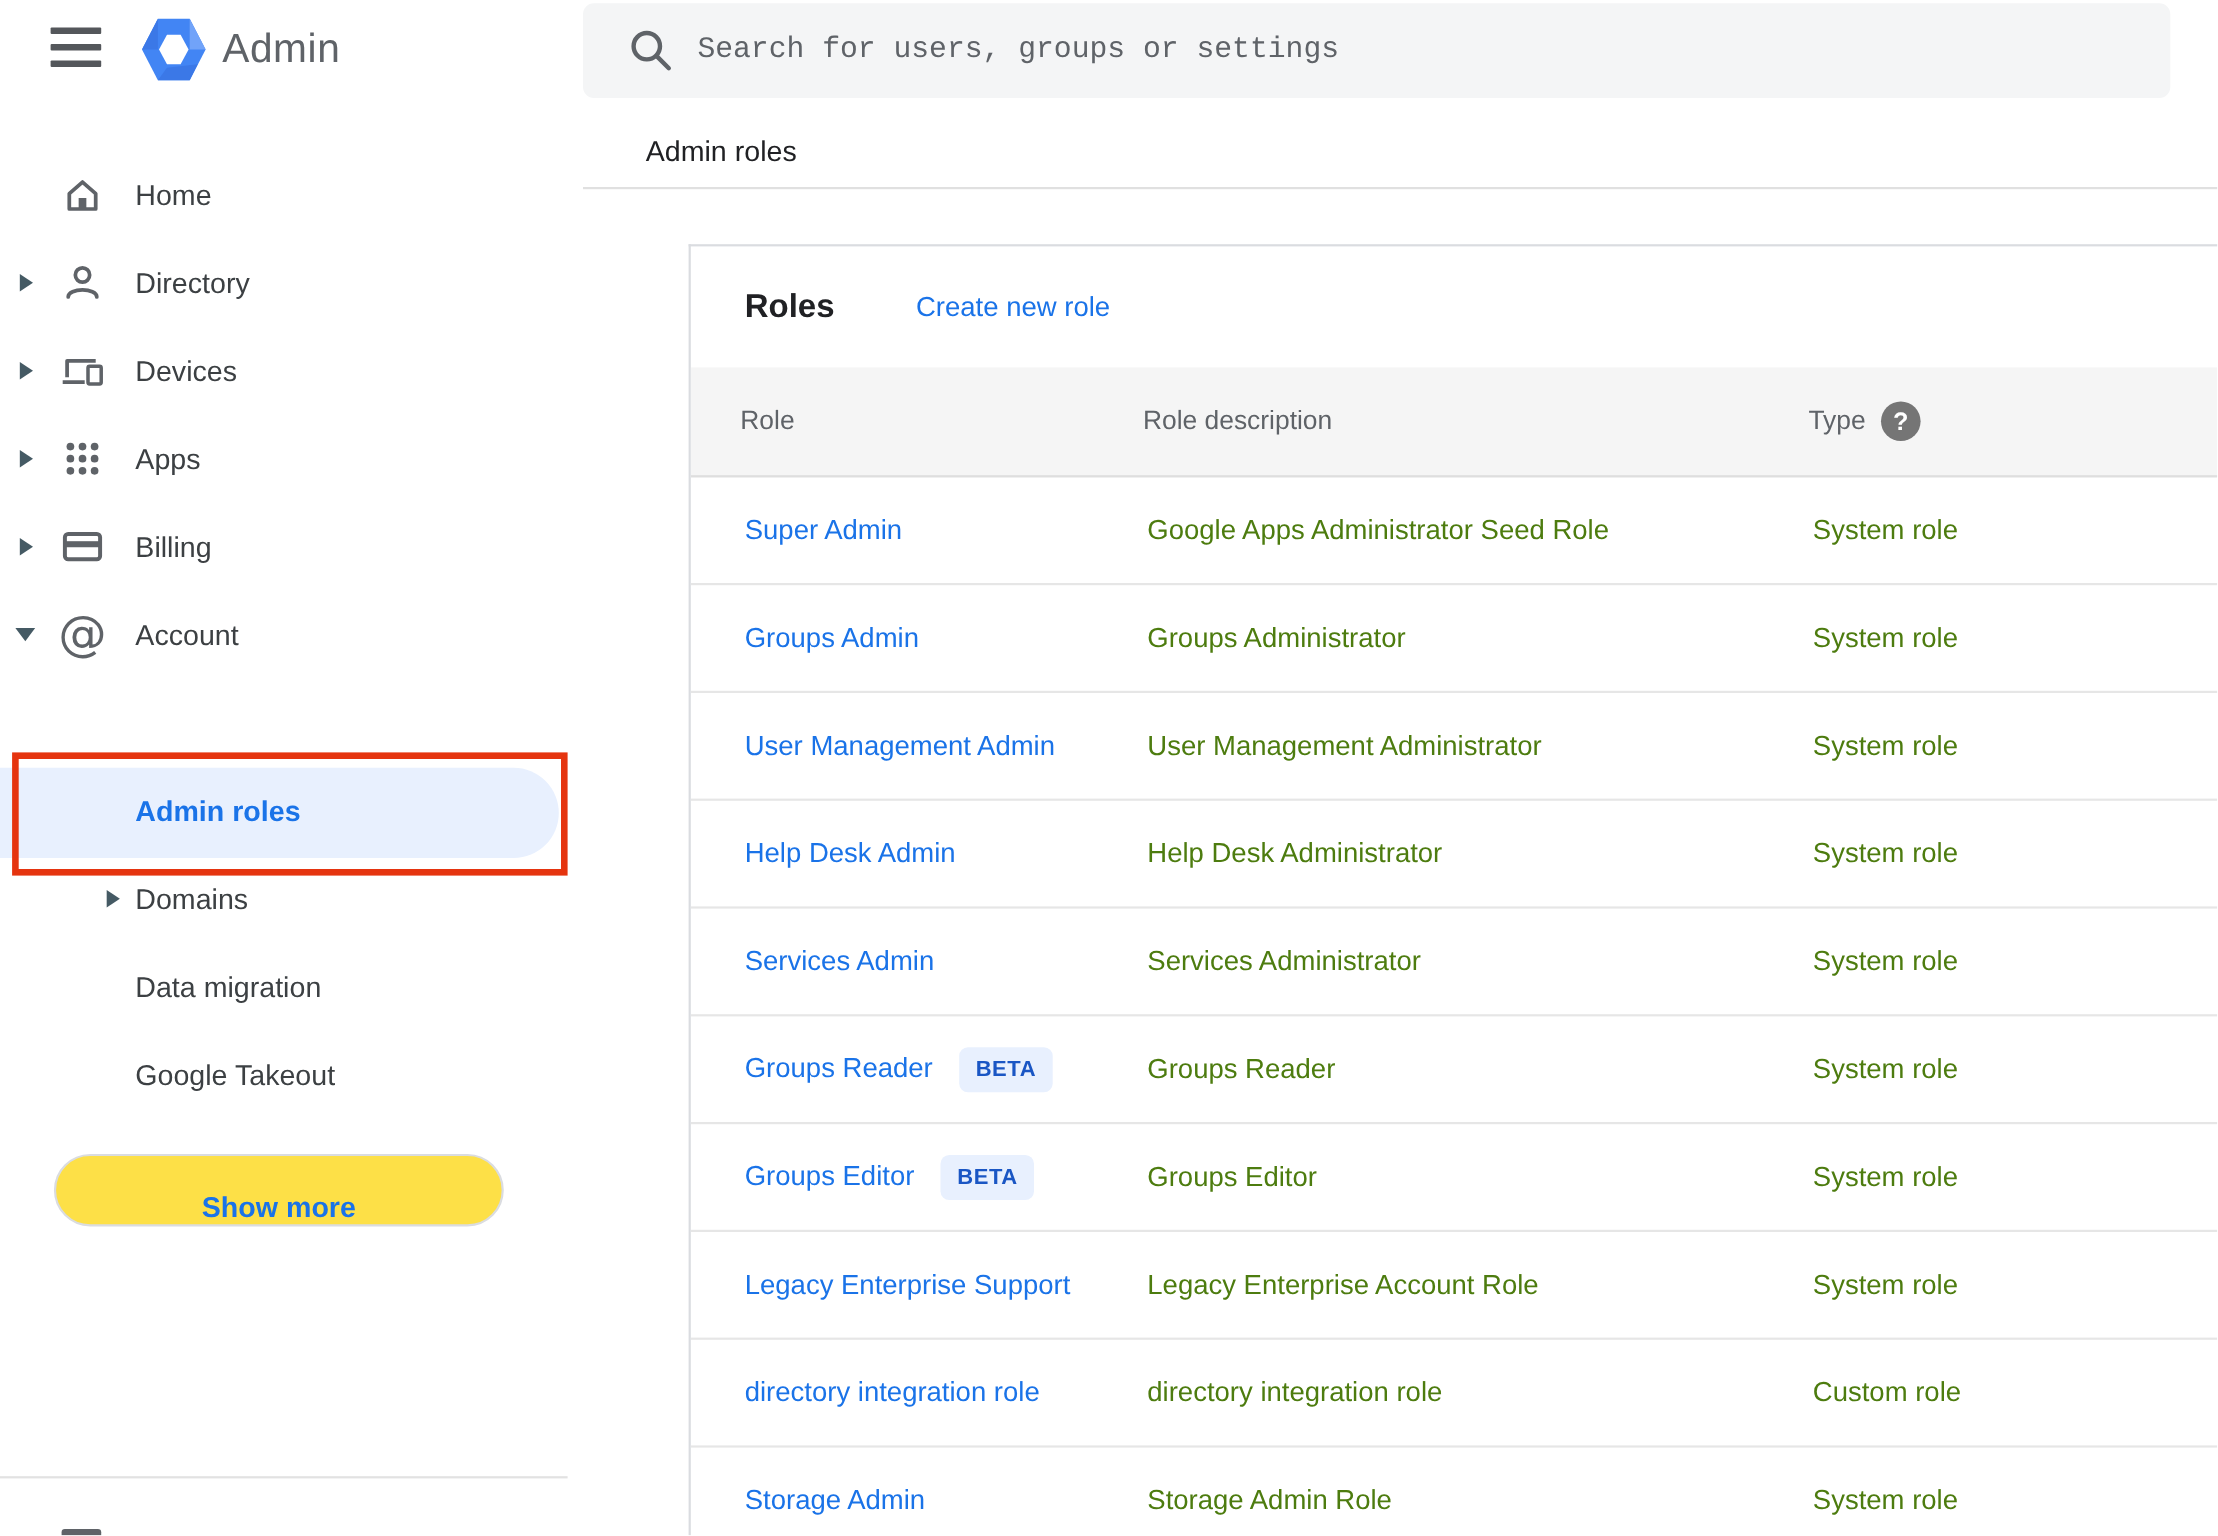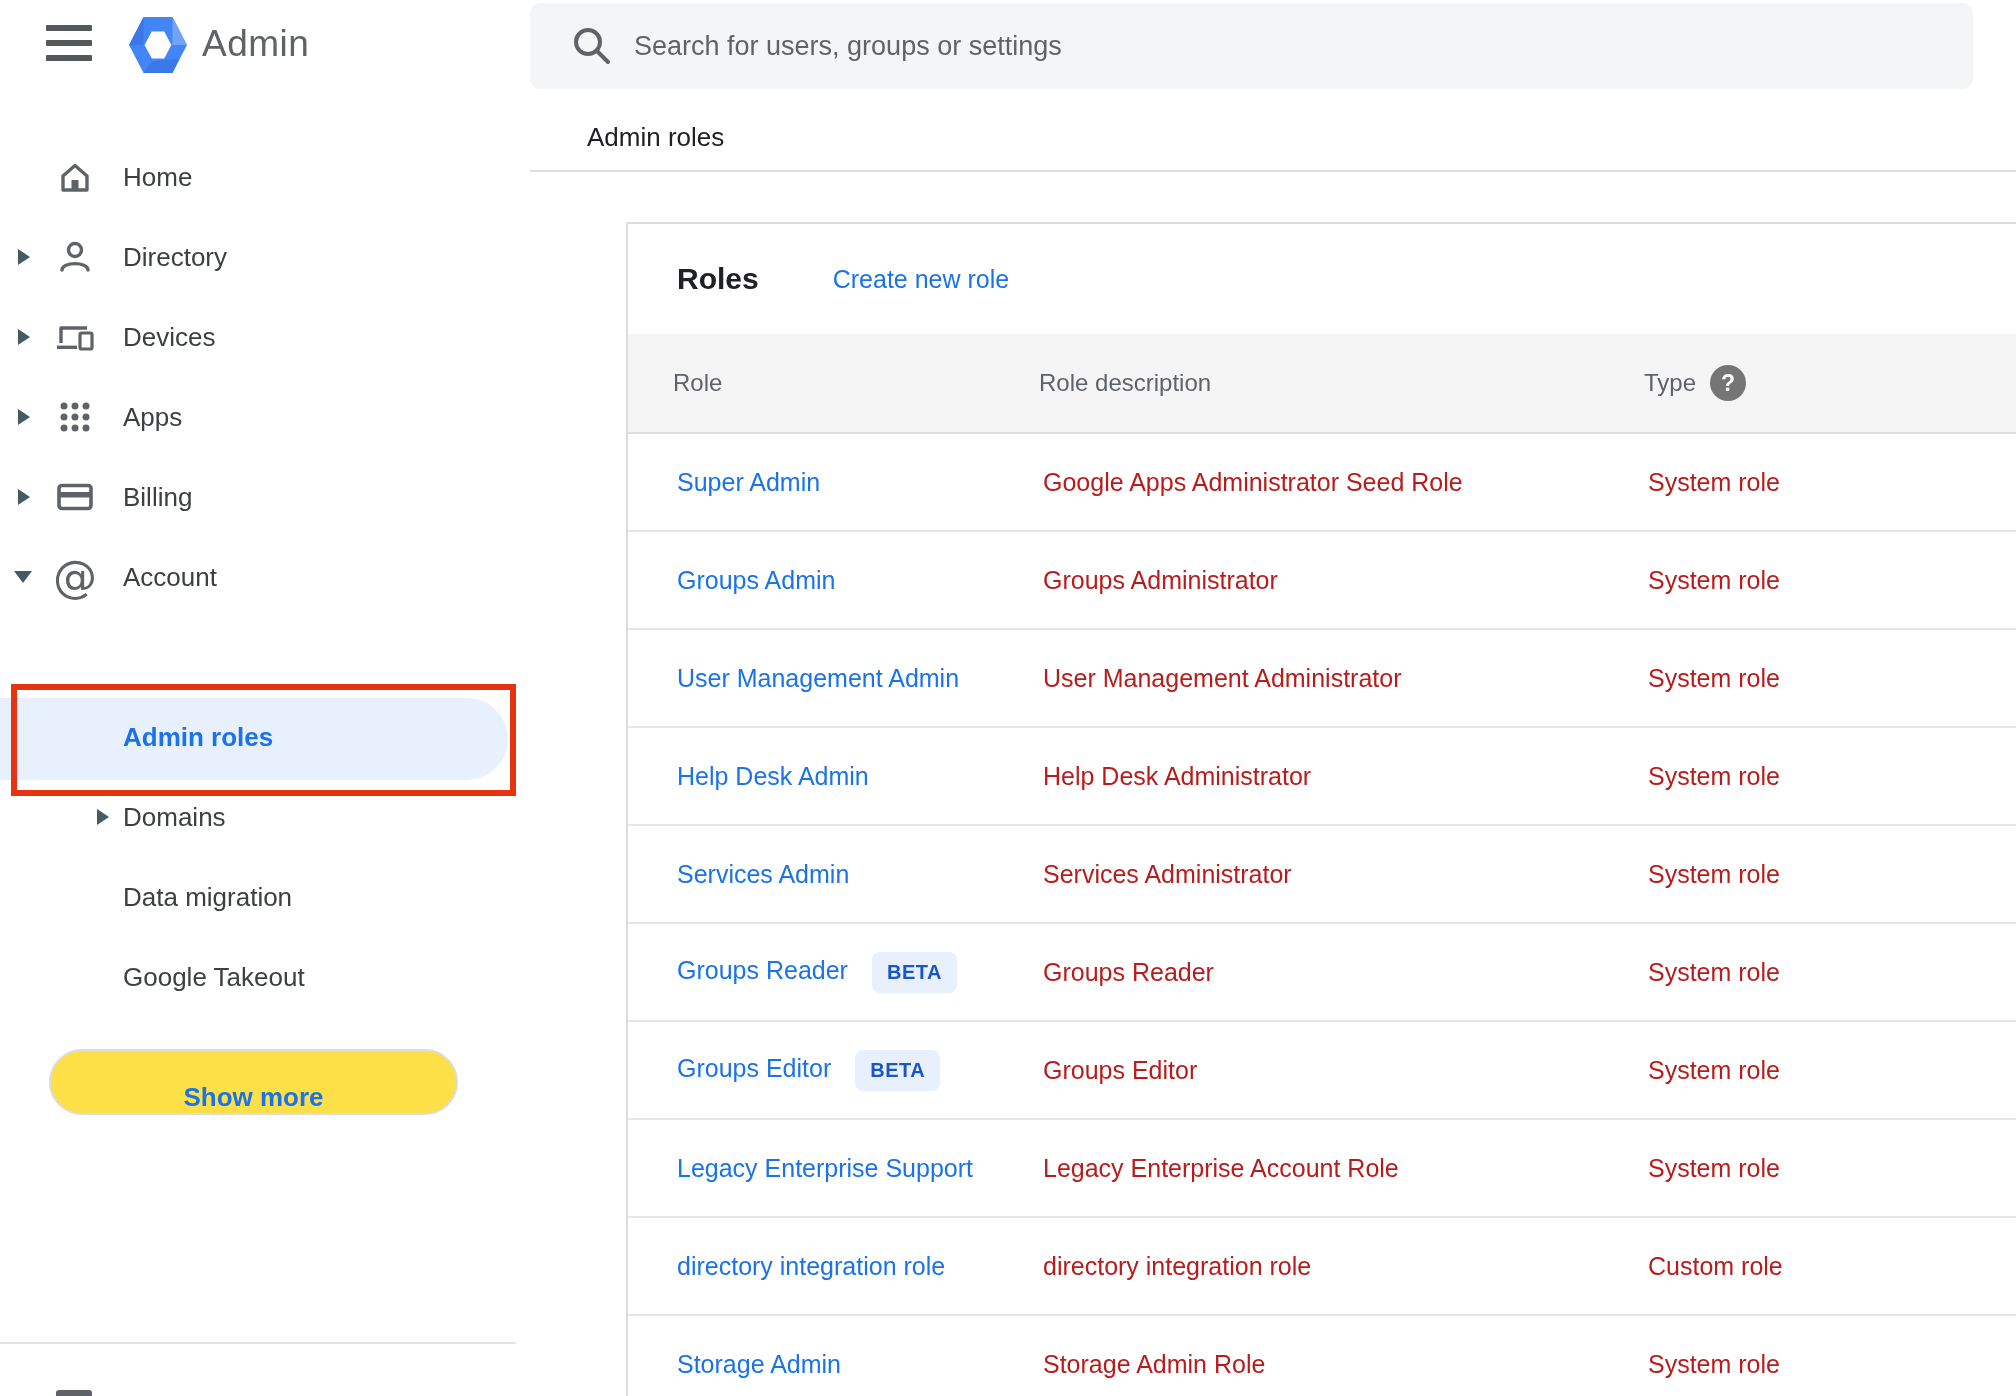--- a/index.html
+++ b/index.html
@@ -10,21 +10,21 @@
   .hamburger{position:absolute;left:46px;top:25px;width:46px;height:36px;display:flex;
              flex-direction:column;justify-content:space-between;cursor:pointer;}
   .hamburger i{display:block;height:6px;background:#54575b;border-radius:1px;}
   .logo{position:absolute;left:127px;top:16px;width:62px;height:58px;}
   .logo-text{position:absolute;left:202px;top:23px;font-size:37px;color:#5f6368;letter-spacing:.5px;}
 
   .searchbar{position:absolute;left:530px;top:3px;width:1443px;height:86px;background:#f4f5f6;
              border-radius:10px;display:flex;align-items:center;}
   .search-ic{margin-left:40px;width:44px;height:44px;flex:0 0 auto;}
   .search-input{flex:1;margin-left:18px;border:none;outline:none;background:transparent;
-                font-size:27px;color:#3c4043;font-family:Liberation Sans, sans-serif;}
+                font-size:27px;color:#3c4043;font-family:Liberation Mono, monospace;}
   .search-input::placeholder{color:#5f6368;opacity:1;}
 
   
   .nav-item{position:absolute;left:0;width:516px;height:80px;display:flex;align-items:center;cursor:pointer;}
   .nav-label{position:absolute;left:123px;font-size:26px;color:#3c4043;white-space:nowrap;}
   .nav-ic{position:absolute;left:55px;width:40px;height:40px;display:flex;align-items:center;justify-content:center;}
   .caret-right{position:absolute;left:18px;width:0;height:0;border-top:8px solid transparent;
                border-bottom:8px solid transparent;border-left:12px solid #455a64;}
   .caret-down{position:absolute;left:14px;width:0;height:0;border-left:9px solid transparent;
               border-right:9px solid transparent;border-top:12px solid #455a64;}
@@ -55,21 +55,21 @@
   .trow{display:grid;grid-template-columns:366px 605px 1fr;align-items:center;padding-left:49px;}
   .thead{height:98px;background:#f5f5f5;border-bottom:2px solid #dedede;color:#5f6368;font-size:24px;padding-left:45px;}
   .type-head{display:flex;align-items:center;}
   .help-ic{margin-left:14px;width:36px;height:36px;border-radius:50%;background:#757575;color:#fff;
            font-size:23px;font-weight:bold;display:flex;align-items:center;justify-content:center;cursor:pointer;}
   .drow{height:96px;border-bottom:2px solid #e6e6e6;font-size:25px;}
   .role-link{color:#1a73e8;cursor:pointer;text-decoration:none;white-space:nowrap;}
   .beta{display:inline-block;margin-left:24px;background:#e8f0fe;color:#1a56c4;font-size:20px;
         font-weight:bold;letter-spacing:.5px;padding:9px 15px;border-radius:8px;vertical-align:middle;}
   .beta:empty{display:none;}
-  .cell-gray{color:#b91c1c;}
+  .cell-gray{color:#4d7c0f;}
 </style>
 </head>
 <body>
 
 <div class="screen">
 
   <div class="hamburger">
       <i></i>
       <i></i>
       <i></i>

